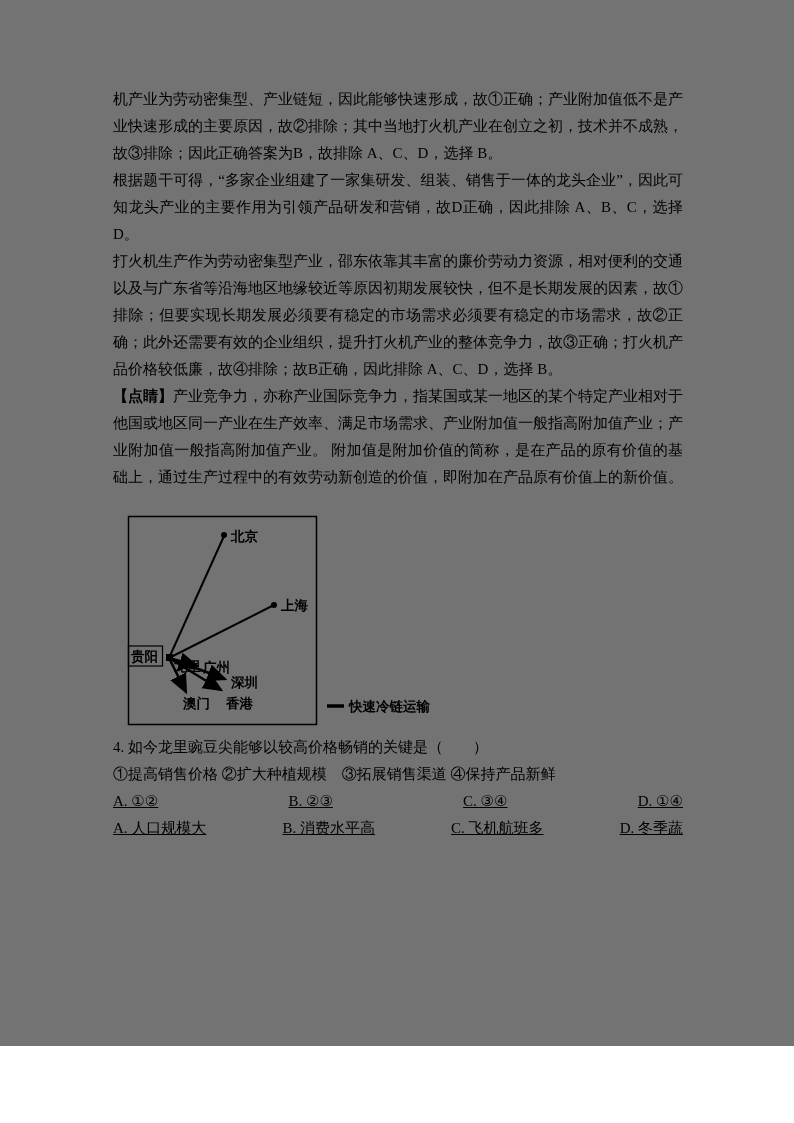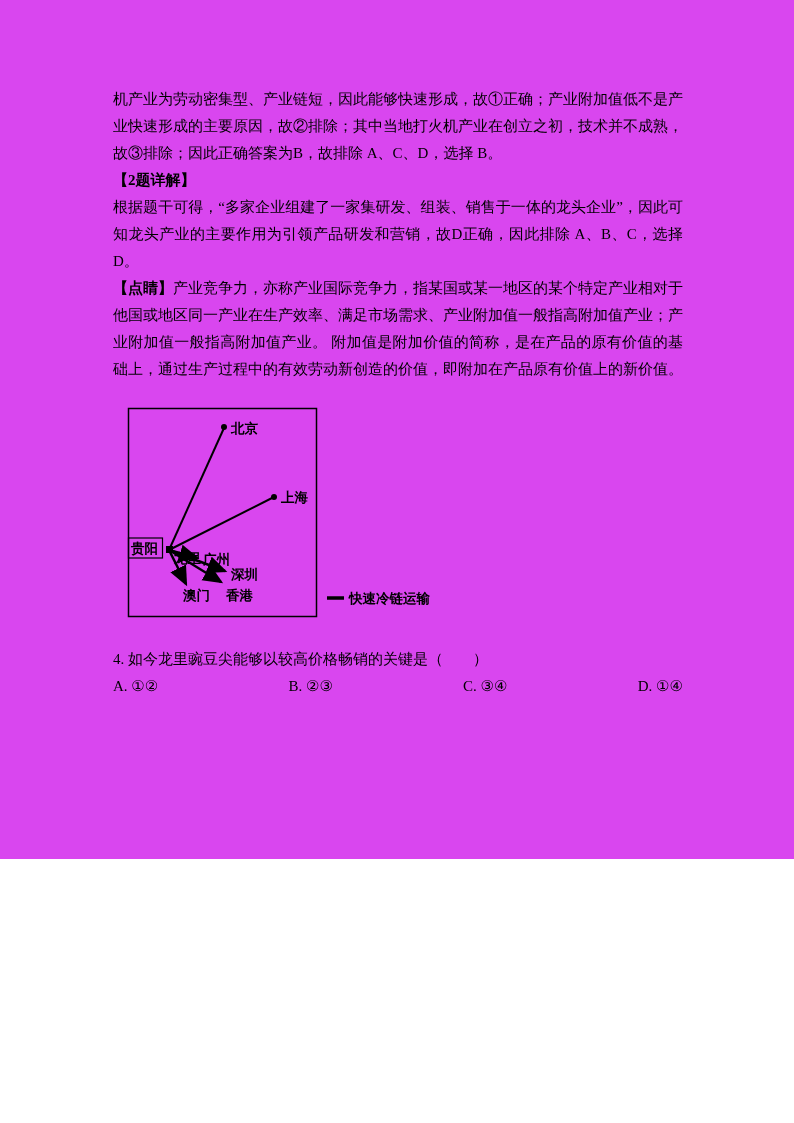--- a/index.html
+++ b/index.html
@@ -1,22 +1,22 @@
 <!DOCTYPE html>
 <html><head>
 <meta charset="utf-8">
 <style>
   * { box-sizing: border-box; }
   html, body { margin: 0; padding: 0; background: #ffffff; }
   body { font-family: "Liberation Serif", "DejaVu Serif", serif; }
   .page {
     position: relative;
     width: 794px;
-    height: 859px;
-    background: #d946ef;
+    height: 1046px;
+    background: #737373;
     color: #000000;
     overflow: hidden;
   }
   .content {
     position: absolute;
     left: 113px;
     top: 86px;
     width: 570px;
     font-size: 15px;
     line-height: 27px;
@@ -25,38 +25,39 @@
   .heading { font-weight: bold; text-align: left !important; }
   .bold { font-weight: bold; margin-top: 36px; }
   .indent { text-indent: 2em; }
   .figure { margin: 24px 0 0 14px; height: 215px; }
   .city {
     font-family: "Liberation Serif", "DejaVu Serif", serif;
     font-size: 13.5px;
     font-weight: bold;
     fill: #000;
   }
-  .qblock { margin-top: 24px; }
+  .qblock { margin-top: 4px; }
   .qline { margin: 0; text-align: left !important; }
   .options {
     display: flex;
     justify-content: space-between;
     width: 570px;
+    text-decoration: underline;
   }
   .options span { white-space: nowrap; }
 </style>
 </head>
 <body>
 
 <div class="page">
   <div class="content">
 
     <p>机产业为劳动密集型、产业链短，因此能够快速形成，故①正确；产业附加值低不是产业快速形成的主要原因，故②排除；其中当地打火机产业在创立之初，技术并不成熟，故③排除；因此正确答案为B，故排除 A、C、D，选择 B。</p>
-    <p class="heading">【2题详解】</p>
     <p>根据题干可得，“多家企业组建了一家集研发、组装、销售于一体的龙头企业”，因此可知龙头产业的主要作用为引领产品研发和营销，故D正确，因此排除 A、B、C，选择 D。</p>
+    <p>打火机生产作为劳动密集型产业，邵东依靠其丰富的廉价劳动力资源，相对便利的交通以及与广东省等沿海地区地缘较近等原因初期发展较快，但不是长期发展的因素，故①排除；但要实现长期发展必须要有稳定的市场需求必须要有稳定的市场需求，故②正确；此外还需要有效的企业组织，提升打火机产业的整体竞争力，故③正确；打火机产品价格较低廉，故④排除；故B正确，因此排除 A、C、D，选择 B。</p>
     <p><span class="bold">【点睛】</span><span>产业竞争力，亦称产业国际竞争力，指某国或某一地区的某个特定产业相对于他国或地区同一产业在生产效率、满足市场需求、产业附加值一般指高附加值产业；产业附加值一般指高附加值产业。 附加值是附加价值的简称，是在产品的原有价值的基础上，通过生产过程中的有效劳动新创造的价值，即附加在产品原有价值上的新价值。</span></p>
 
     <div class="figure">
       <svg width="345" height="215" viewBox="0 0 345 215">
         <defs>
           <marker id="arrow" markerWidth="10" markerHeight="9" refX="7" refY="3.5" orient="auto">
             <path d="M0,0 L8,3.5 L0,7 Z" fill="#000"></path>
           </marker>
         </defs>
         <rect x="1.5" y="1.5" width="188" height="208" fill="none" stroke="#000" stroke-width="1.5"></rect>
@@ -82,25 +83,32 @@
         <text x="56" y="193" class="city">澳门</text>
         <text x="99" y="193" class="city">香港</text>
 
         <line x1="200" y1="191" x2="217" y2="191" stroke="#000" stroke-width="3.5"></line>
         <text x="222" y="196" class="city">快速冷链运输</text>
       </svg>
     </div>
 
     <div class="qblock">
       <p class="qline">4. 如今龙里豌豆尖能够以较高价格畅销的关键是（　　）</p>
+      <p class="qline">①提高销售价格 ②扩大种植规模　③拓展销售渠道 ④保持产品新鲜</p>
       <div class="options">
         <span>A. ①②</span>
         <span>B. ②③</span>
         <span>C. ③④</span>
         <span>D. ①④</span>
       </div>
     </div>
 
     <div>
+      <div class="options">
+        <span>A. 人口规模大</span>
+        <span>B. 消费水平高</span>
+        <span>C. 飞机航班多</span>
+        <span>D. 冬季蔬</span>
+      </div>
     </div>
 
   </div>
 </div>
 
 </body></html>

